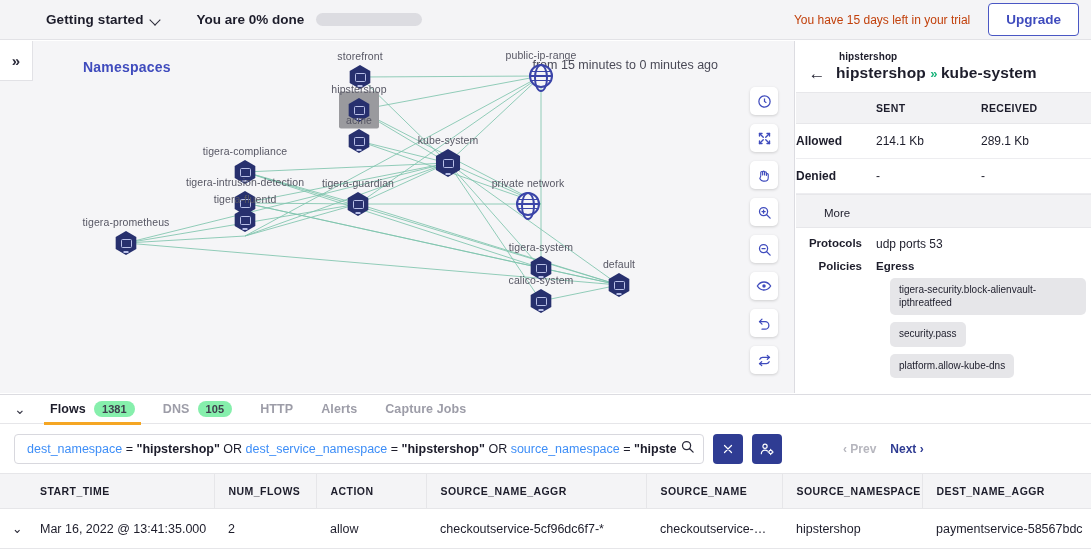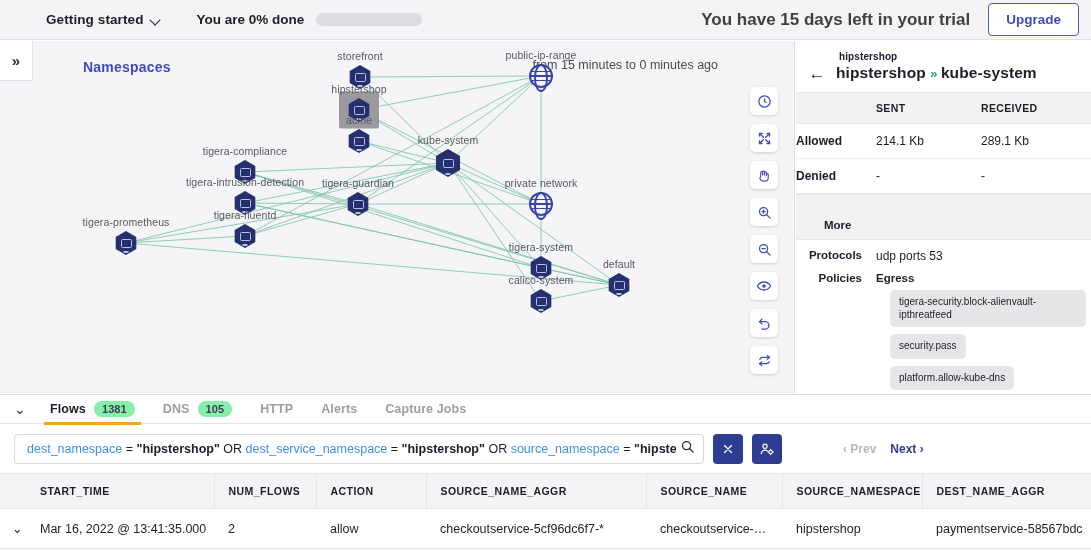--- a/index.html
+++ b/index.html
@@ -23,21 +23,21 @@
   .chev-down { width: 10px; height: 10px; position: relative; }
   .chev-down::after {
     content: ""; position: absolute; left: 0; top: 1px;
     width: 7px; height: 7px; border-right: 1.6px solid #2b2b3a; border-bottom: 1.6px solid #2b2b3a;
     transform: rotate(45deg);
   }
   .done-label { font-size: 13.5px; font-weight: 600; margin-left: 36px; color: #1d1d2b; }
   .progress-track {
     width: 106px; height: 13px; border-radius: 7px; background: #dcdce1; margin-left: 12px;
   }
-  .trial-text { margin-left: auto; font-size: 17px; font-weight: 700; color: #404040; }
+  .trial-text { margin-left: auto; font-size: 12px; font-weight: 400; color: #c2410c; }
   .upgrade-btn {
     margin-left: 18px; margin-right: 12px;
     border: 1.5px solid #4a57c4; color: #3f4bbd; background: #fff;
     border-radius: 4px; font-size: 13.5px; font-weight: 600;
     padding: 8px 17px; cursor: pointer; font-family: inherit;
   }
 
   
   .collapse-handle {
     position: absolute; left: 0; top: 41px; width: 33px; height: 40px;
@@ -140,21 +140,21 @@
   }
   .dp-table tbody td {
     font-size: 12px; padding: 10px 0; border-bottom: 1px solid #ededf0; color: #1d1d2b;
   }
   .col-label { width: 80px; text-align: right; padding-right: 14px !important; font-weight: 700; font-size: 11.5px;}
   .col-sent { width: 105px; }
   .dp-table thead th.col-label { border-right: none; }
 
   .more-row {
     background: #f2f2f4; border-bottom: 1px solid #e7e7ea; border-top: 1px solid #e7e7ea;
-    font-size: 11.5px; font-weight: 700; padding: 24px 0 8px 28px; color: #1d1d2b;
+    font-size: 11.5px; font-weight: 400; padding: 12px 0 8px 28px; color: #1d1d2b;
   }
   .kv { display: flex; padding: 9px 0 0 0; }
   .kv .k { width: 80px; text-align: right; padding-right: 14px; font-size: 11.5px; font-weight: 700; flex: none;}
   .kv .v { font-size: 12px; color: #1d1d2b; }
   .kv .v.bold { font-weight: 700; font-size: 11.5px; }
   .policy-list { margin-left: 94px; margin-top: 6px; display: flex; flex-direction: column; gap: 7px; }
   .policy-chip {
     background: #e6e6e9; border-radius: 5px; padding: 6px 9px;
     font-size: 10px; color: #1d1d2b; display: inline-block; width: fit-content; max-width: 196px;
     line-height: 1.25;
@@ -308,21 +308,21 @@
           </div>
         </div>
         <div class="node big" style="left: 448px; top: 122px;">
           <div class="node-label">kube-system</div>
           <div class="node-shape">
             <div class="hex">
               <div class="screen"></div>
             </div>
           </div>
         </div>
-        <div class="node" style="left: 541px; top: 163px; text-align: center;">
+        <div class="node" style="left: 528px; top: 163px; text-align: center;">
           <div class="node-label">private network</div>
           <div class="node-shape">
             <div class="globe">
               <span class="lat2"></span>
               <span class="lat3"></span>
             </div>
           </div>
         </div>
         <div class="node" style="left: 245px; top: 131px;">
           <div class="node-label">tigera-compliance</div>
@@ -341,21 +341,21 @@
           </div>
         </div>
         <div class="node" style="left: 358px; top: 163px;">
           <div class="node-label">tigera-guardian</div>
           <div class="node-shape">
             <div class="hex">
               <div class="screen"></div>
             </div>
           </div>
         </div>
-        <div class="node" style="left: 245px; top: 195px; text-align: center;">
+        <div class="node" style="left: 245px; top: 179px; text-align: center;">
           <div class="node-label">tigera-fluentd</div>
           <div class="node-shape">
             <div class="hex">
               <div class="screen"></div>
             </div>
           </div>
         </div>
         <div class="node" style="left: 126px; top: 202px;">
           <div class="node-label">tigera-prometheus</div>
           <div class="node-shape">

